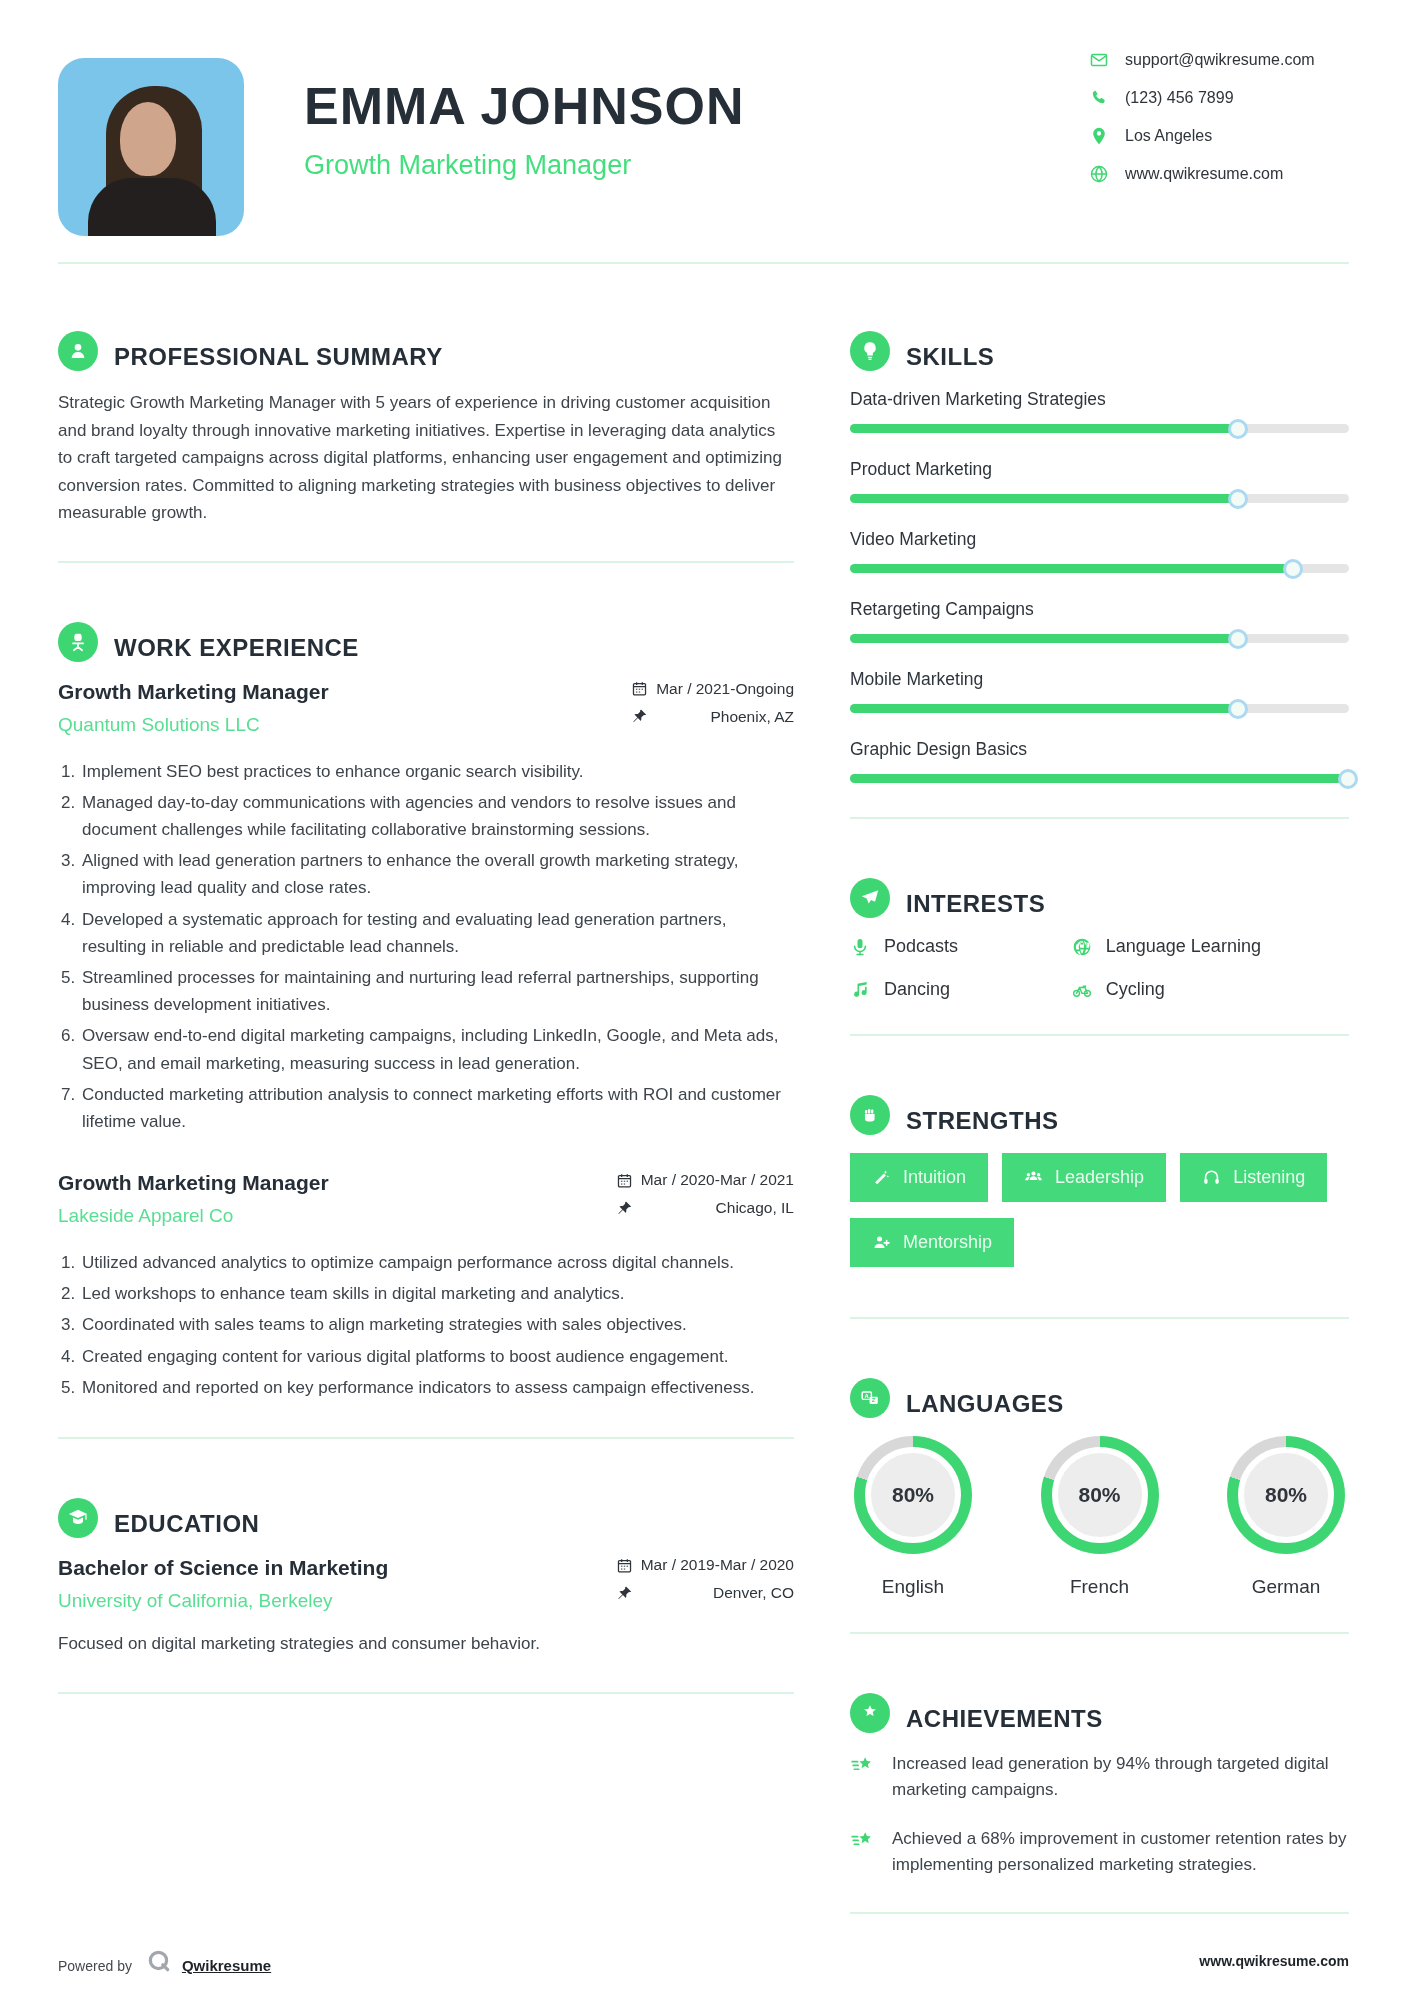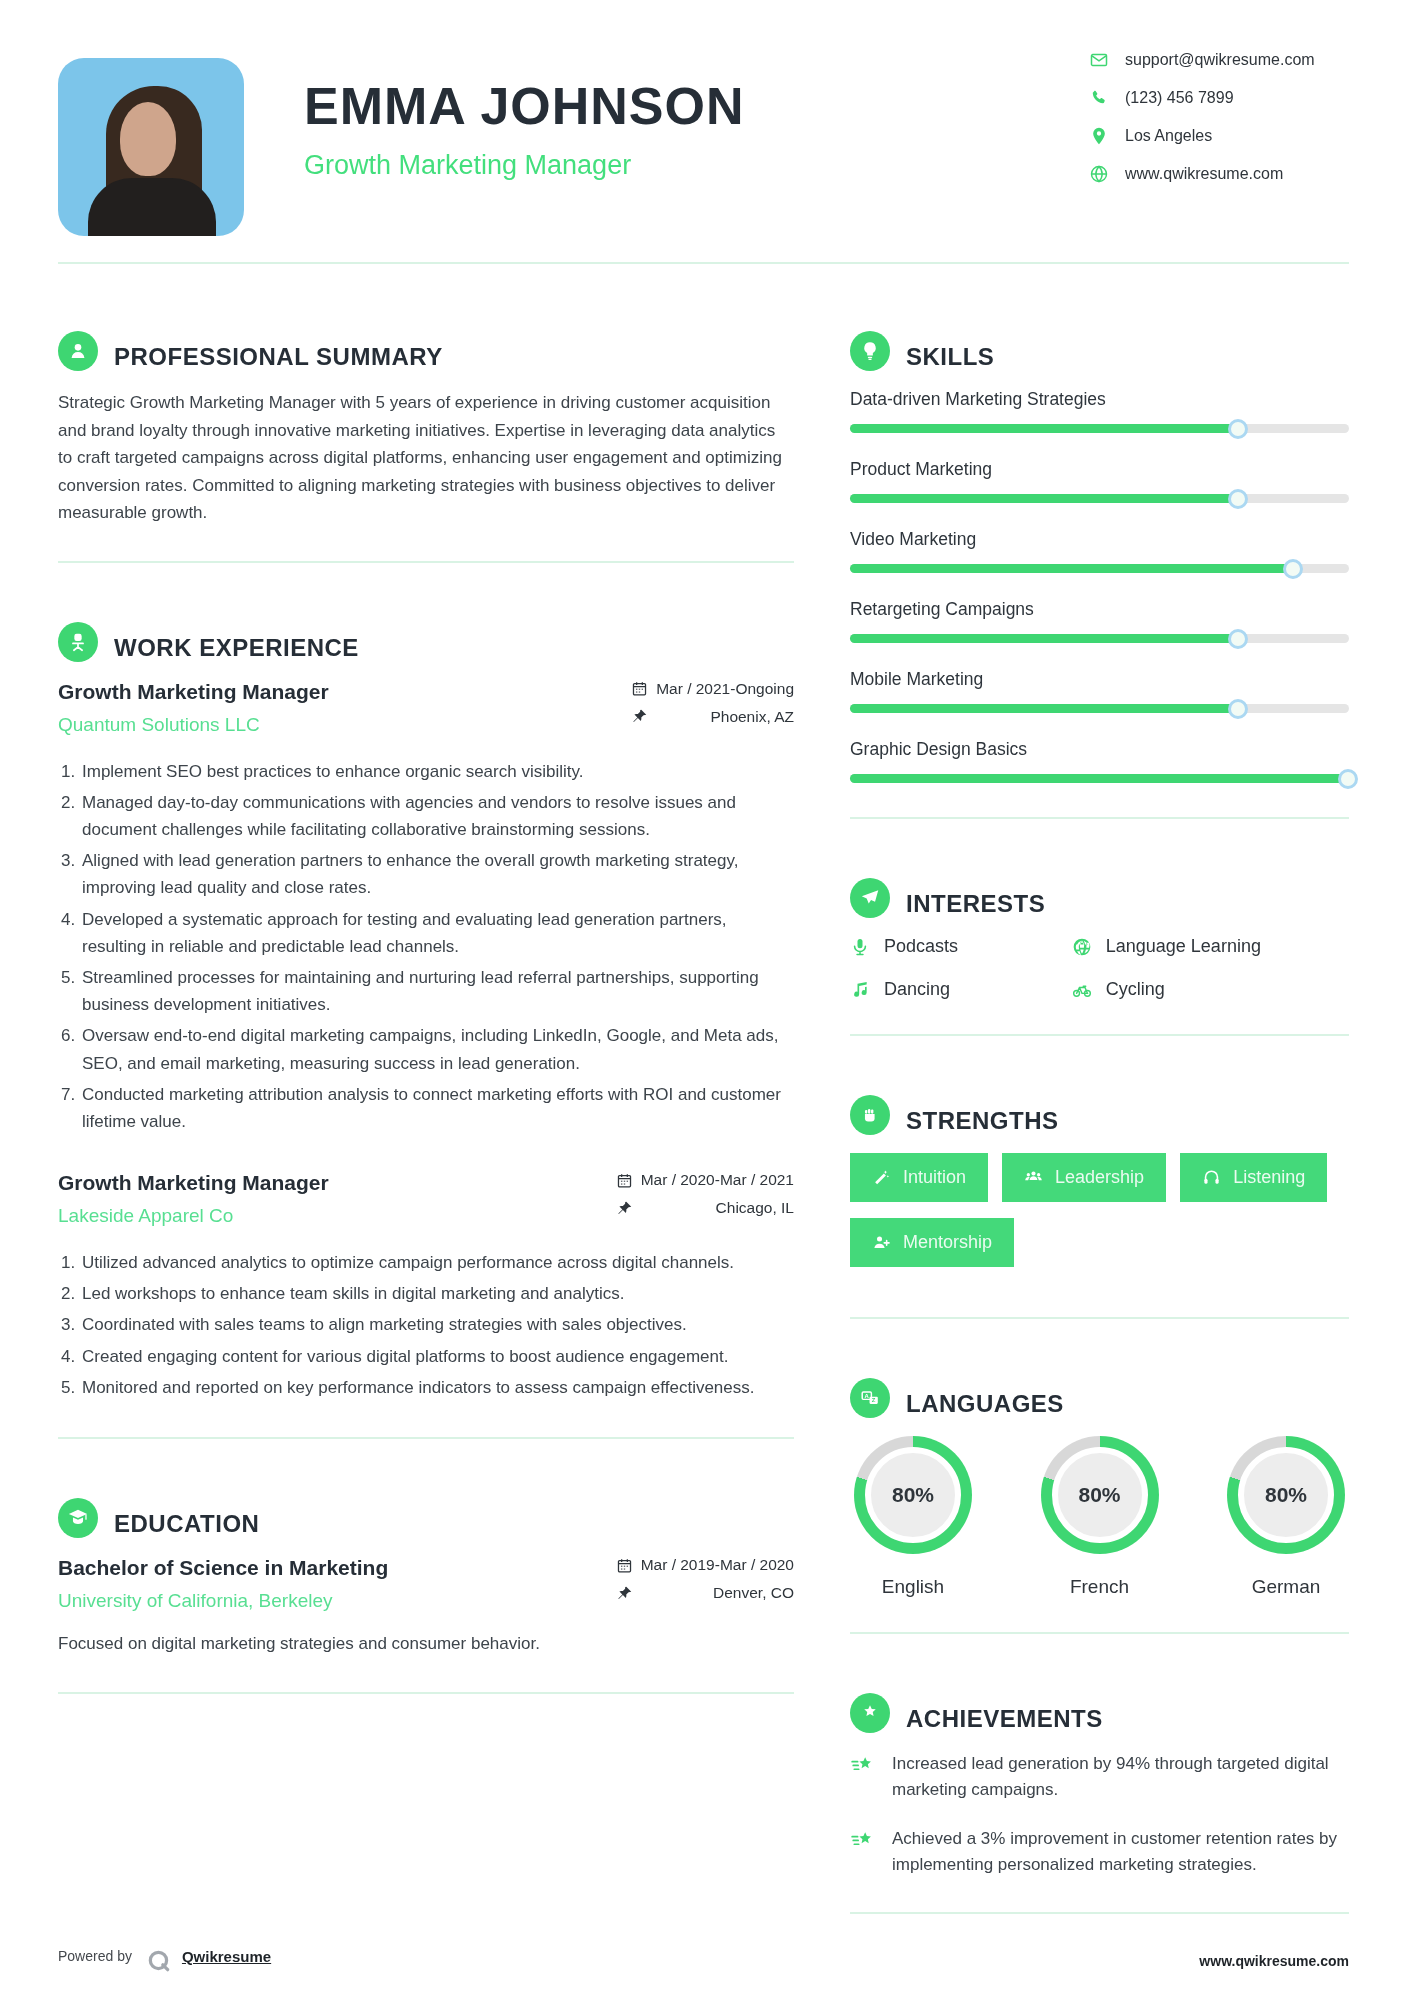--- a/index.html
+++ b/index.html
@@ -70,21 +70,21 @@
   .donut-hole { width:96px; height:96px; border-radius:50%; background:#ededed; border:6px solid #fff; display:flex; align-items:center; justify-content:center; font-size:21px; font-weight:700; color:#2f353b; }
   .lang-name { font-size:19px; color:#2f353b; margin-top:22px; }
 
   
   .ach { display:flex; align-items:flex-start; margin-bottom:22px; }
   .ach .aicon { width:26px; height:26px; margin-right:16px; flex:0 0 auto; margin-top:2px; }
   .ach p { font-size:17px; line-height:1.55; color:#3d444b; }
 
   
   .footer { display:flex; align-items:center; margin-top:34px; padding-bottom:26px; }
-  .powered { display:flex; align-items:flex-start; font-size:14px; color:#44484d; }
+  .powered { display:flex; align-items:flex-end; font-size:14px; color:#44484d; }
   .qlogo { width:26px; height:26px; margin:0 10px 0 14px; }
   .brand-link { font-size:15px; font-weight:700; color:#1e2328; text-decoration:underline; }
   .site-link { margin-left:auto; font-size:14px; font-weight:600; color:#1e2328; }
 </style>
 </head>
 <body>
 
 <div class="page">
 
   <div class="header">
@@ -462,21 +462,21 @@
               <path d="M14 4l1.6 3.4 3.7.4-2.8 2.5.8 3.7-3.3-1.9-3.3 1.9.8-3.7-2.8-2.5 3.7-.4z"></path>
               <path d="M2 8h5M3 11.5h4.5M4 15h4" stroke="#3ed672" stroke-width="1.6" stroke-linecap="round"></path>
             </svg>
           <p>Increased lead generation by 94% through targeted digital marketing campaigns.</p>
         </div>
         <div class="ach">
           <svg class="aicon" viewBox="0 0 24 24" fill="#3ed672">
               <path d="M14 4l1.6 3.4 3.7.4-2.8 2.5.8 3.7-3.3-1.9-3.3 1.9.8-3.7-2.8-2.5 3.7-.4z"></path>
               <path d="M2 8h5M3 11.5h4.5M4 15h4" stroke="#3ed672" stroke-width="1.6" stroke-linecap="round"></path>
             </svg>
-          <p>Achieved a 3% improvement in customer retention rates by implementing personalized marketing strategies.</p>
+          <p>Achieved a 68% improvement in customer retention rates by implementing personalized marketing strategies.</p>
         </div>
         <div class="divider"></div>
       </div>
 
     </div>
   </div>
 
   <div class="footer">
     <div class="powered">
       <span>Powered by</span>

